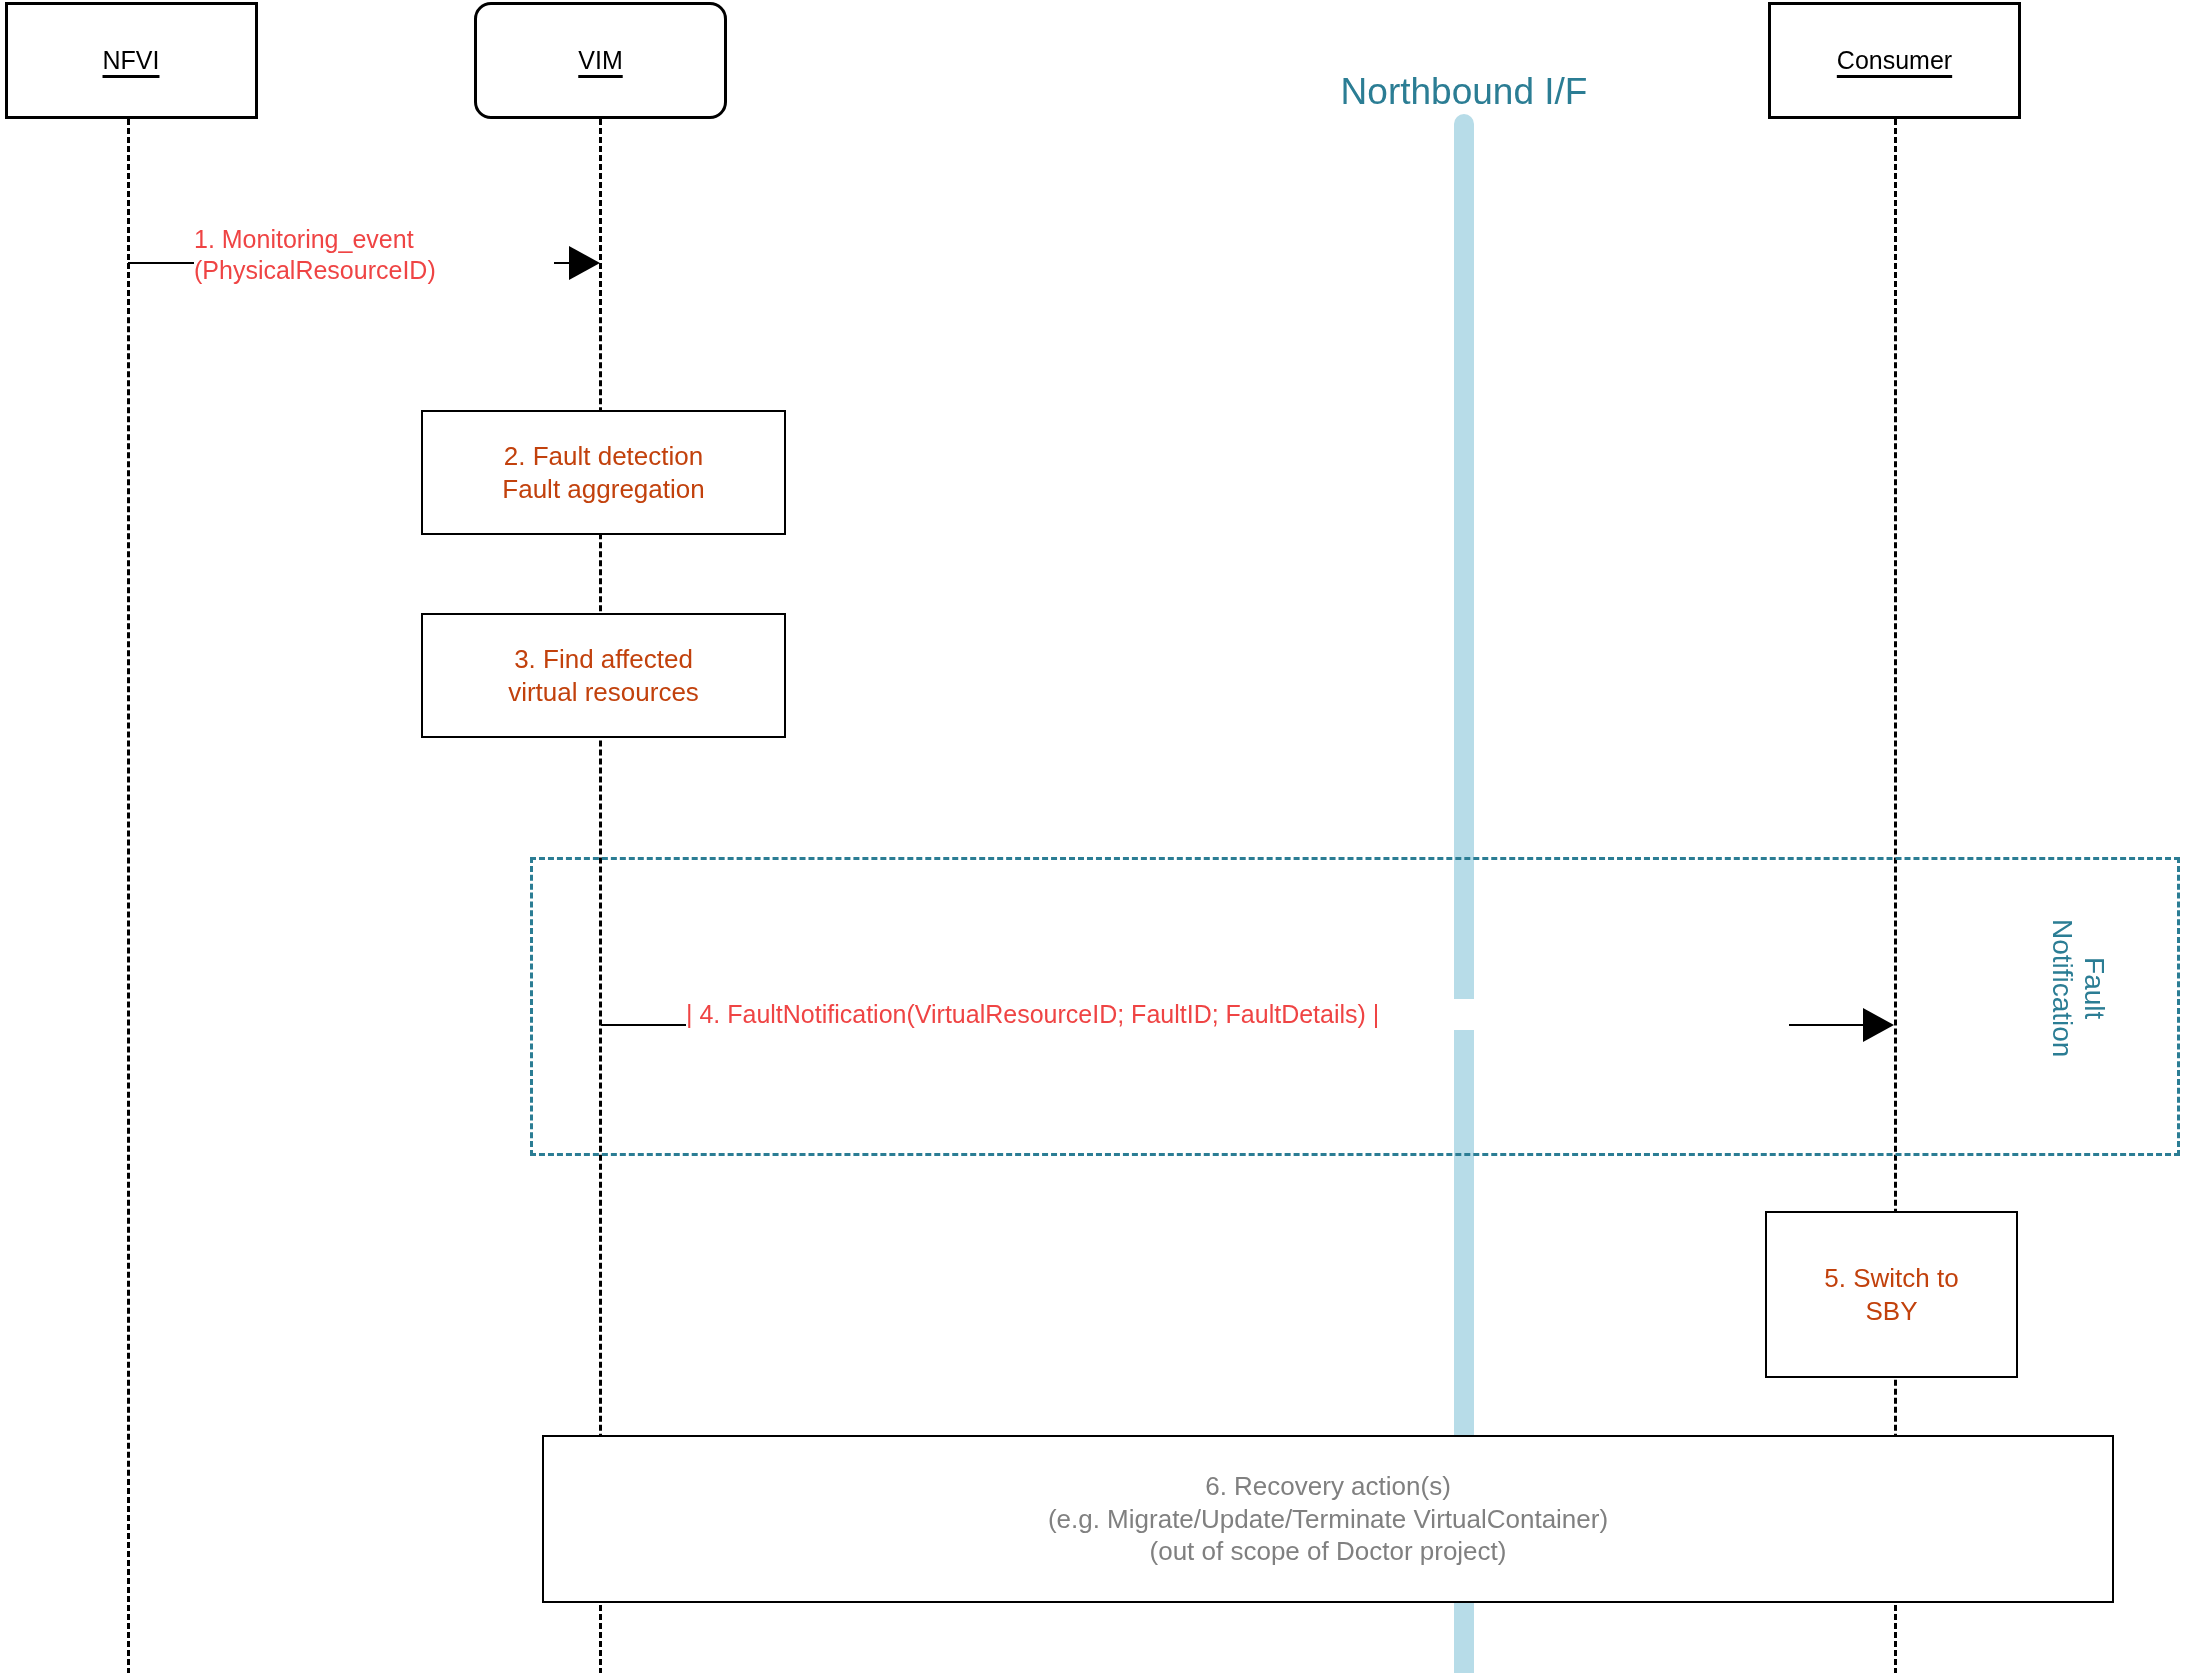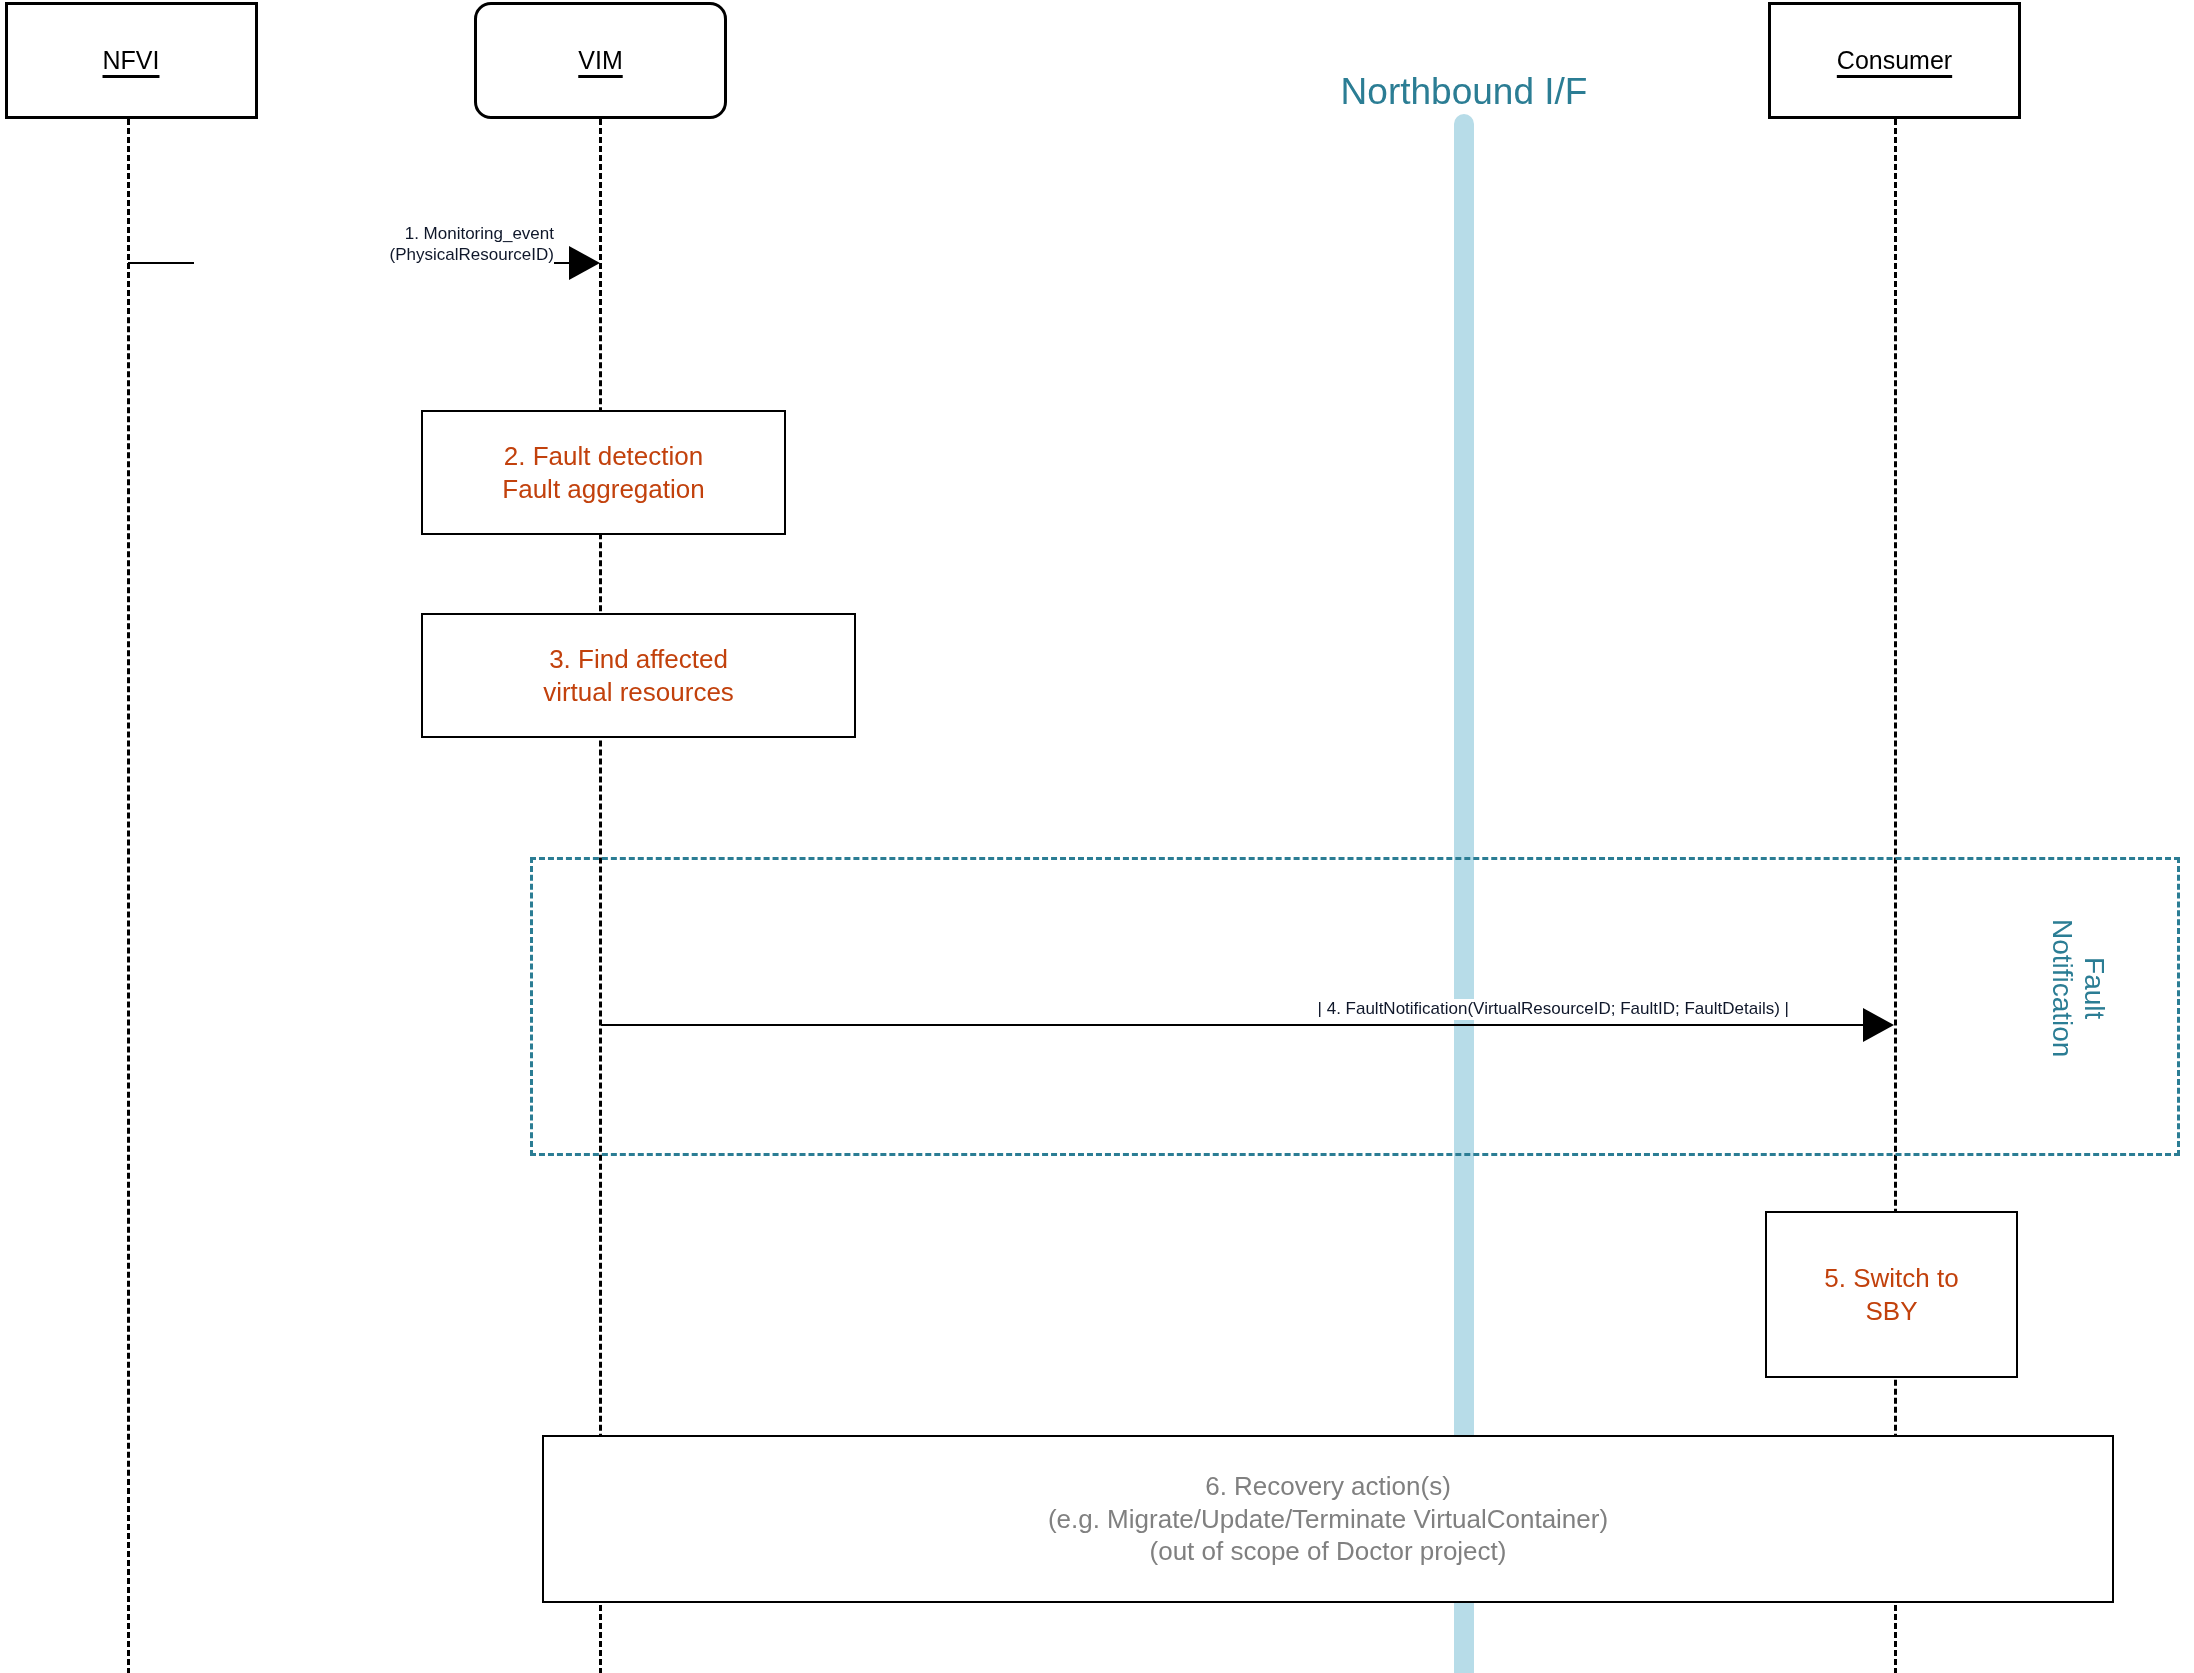--- a/index.html
+++ b/index.html
@@ -98,24 +98,24 @@
     position: absolute;
     width: 0;
     height: 0;
     border-top: 17.4px solid transparent;
     border-bottom: 17.4px solid transparent;
     border-left: 31.5px solid #000000;
     z-index: 7;
   }
   .msg-label {
     position: absolute;
-    font-size: 17px;
+    font-size: 25px;
     line-height: 1.22;
-    color: #0f172a;
-    text-align: right;
+    color: #ef4444;
+    text-align: left;
     white-space: nowrap;
     background: #ffffff;
     z-index: 8;
   }
 
   
   .frag {
     position: absolute;
     border: 3.9px dashed #2b7d94;
     box-sizing: border-box;
@@ -164,21 +164,21 @@
   <div class="msg-label" style="left:194px; top:224px; width:360px;">
     <div>1. Monitoring_event</div>
     <div>(PhysicalResourceID)</div>
   </div>
 
   <div class="act-box" style="left:421px; top:410px; width:365px; height:125px;">
     <div class="act-line">2. Fault detection</div>
     <div class="act-line">Fault aggregation</div>
   </div>
 
-  <div class="act-box" style="left:421px; top:613px; width:435px; height:125px;">
+  <div class="act-box" style="left:421px; top:613px; width:365px; height:125px;">
     <div class="act-line">3. Find affected</div>
     <div class="act-line">virtual resources</div>
   </div>
 
   <div class="frag" style="left:530px; top:857px; width:1650px; height:299px;"></div>
   <div class="frag-label" style="left:1960px; top:956px; width:236px;">
     <div>Fault</div>
     <div>Notification</div>
   </div>
 

